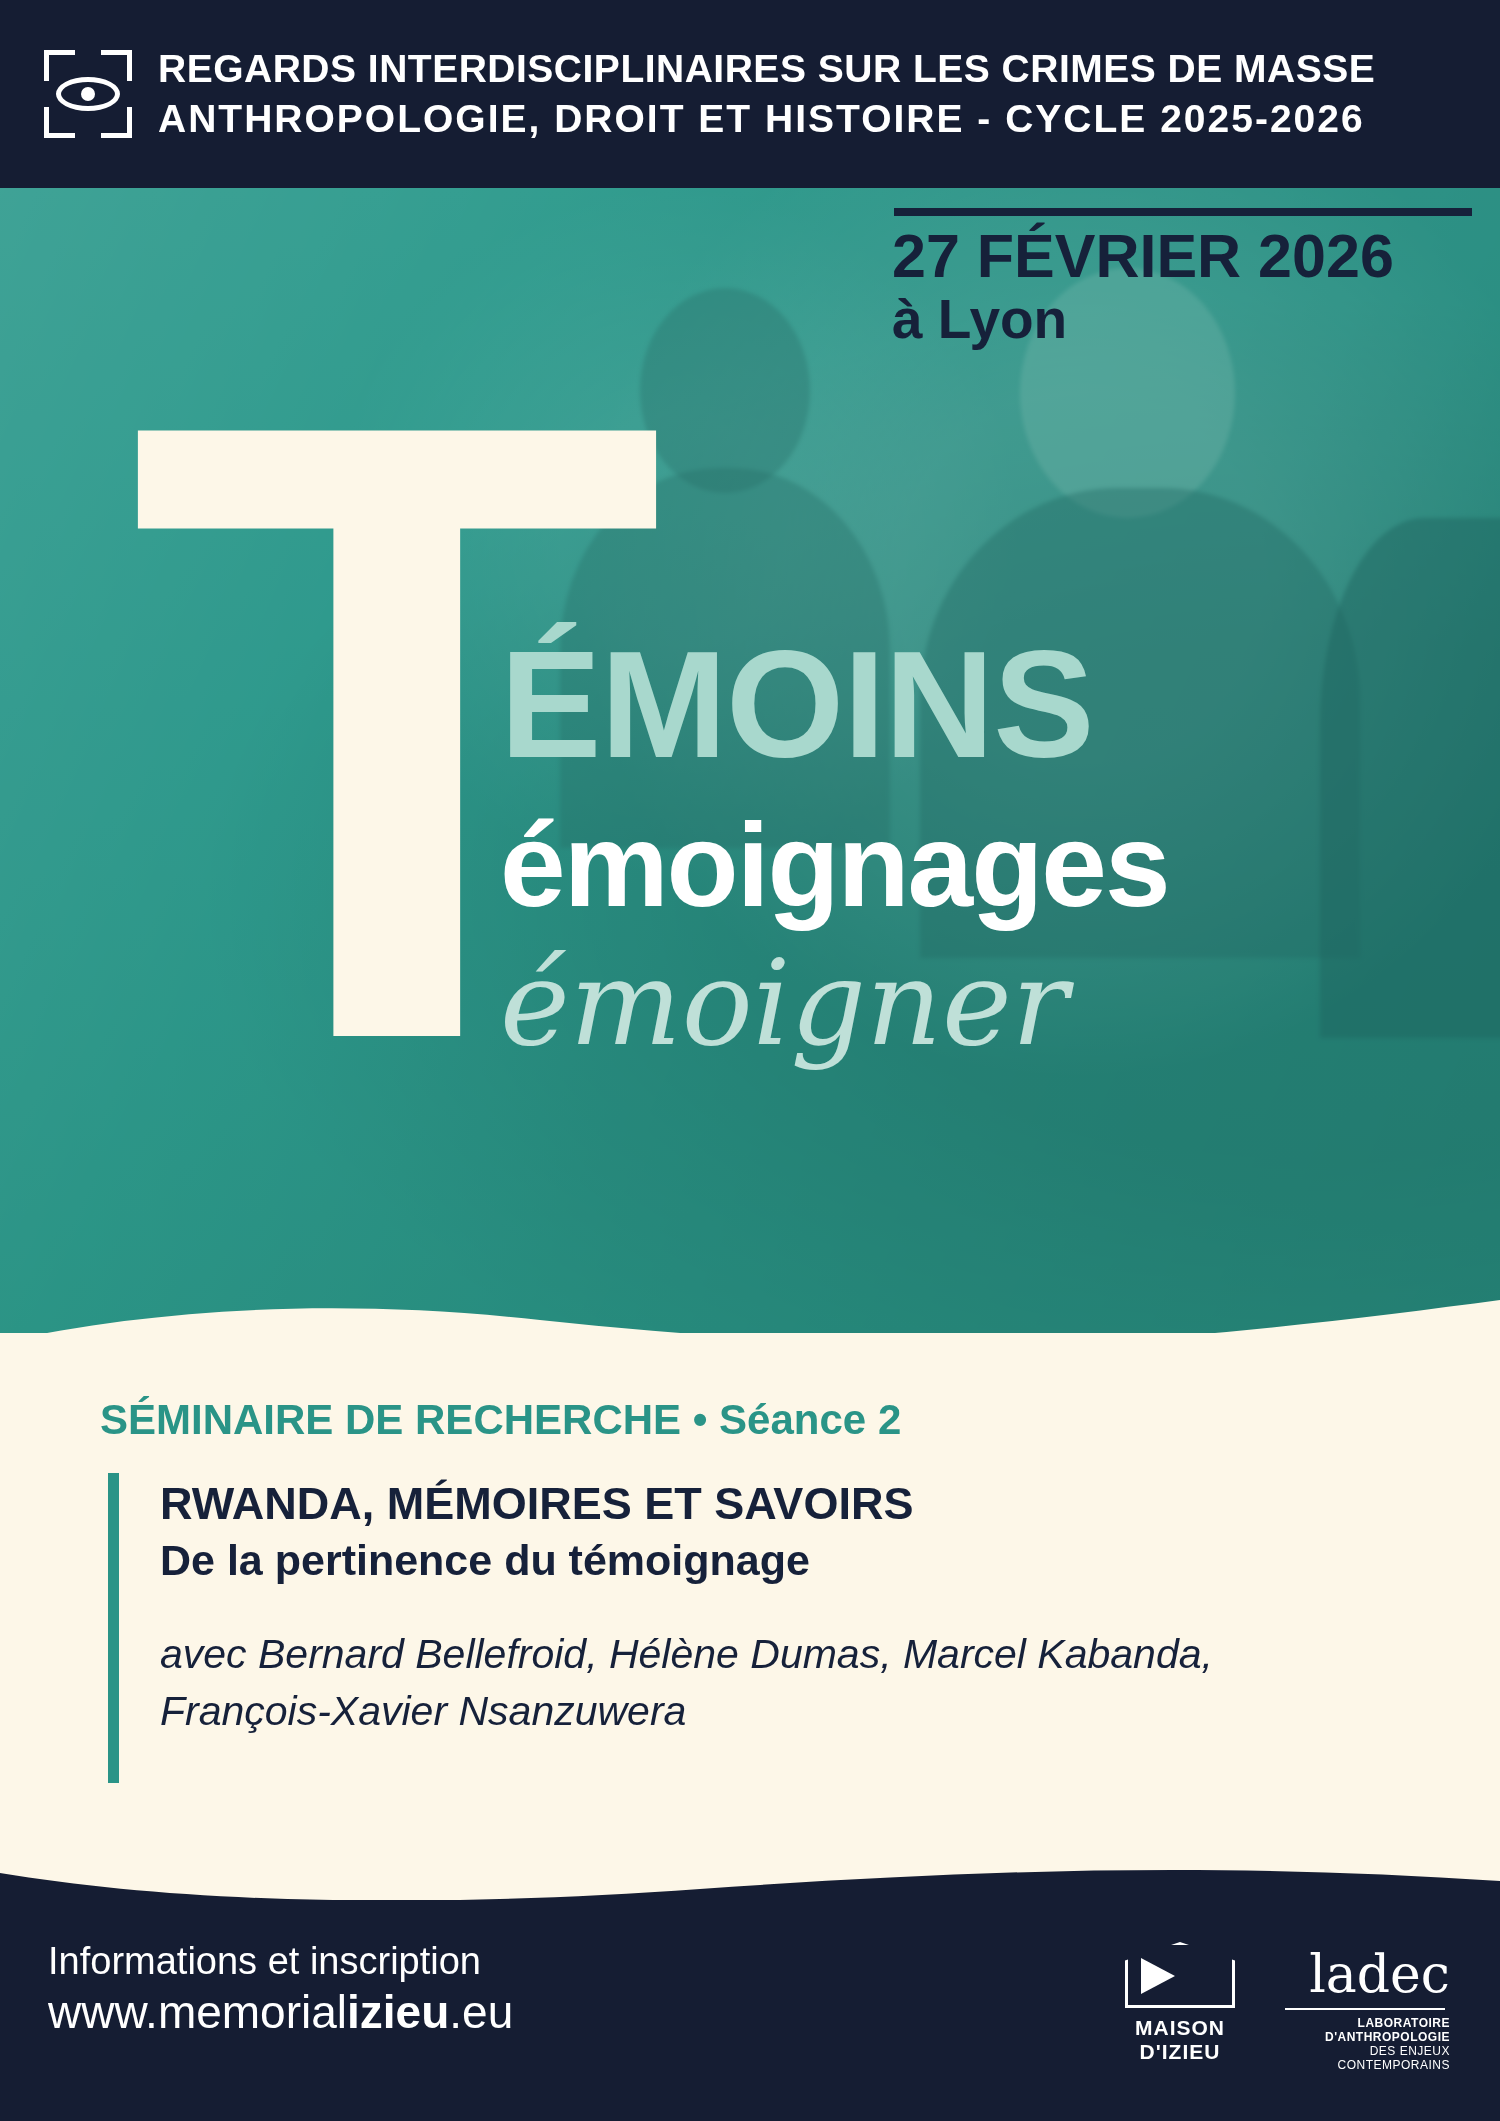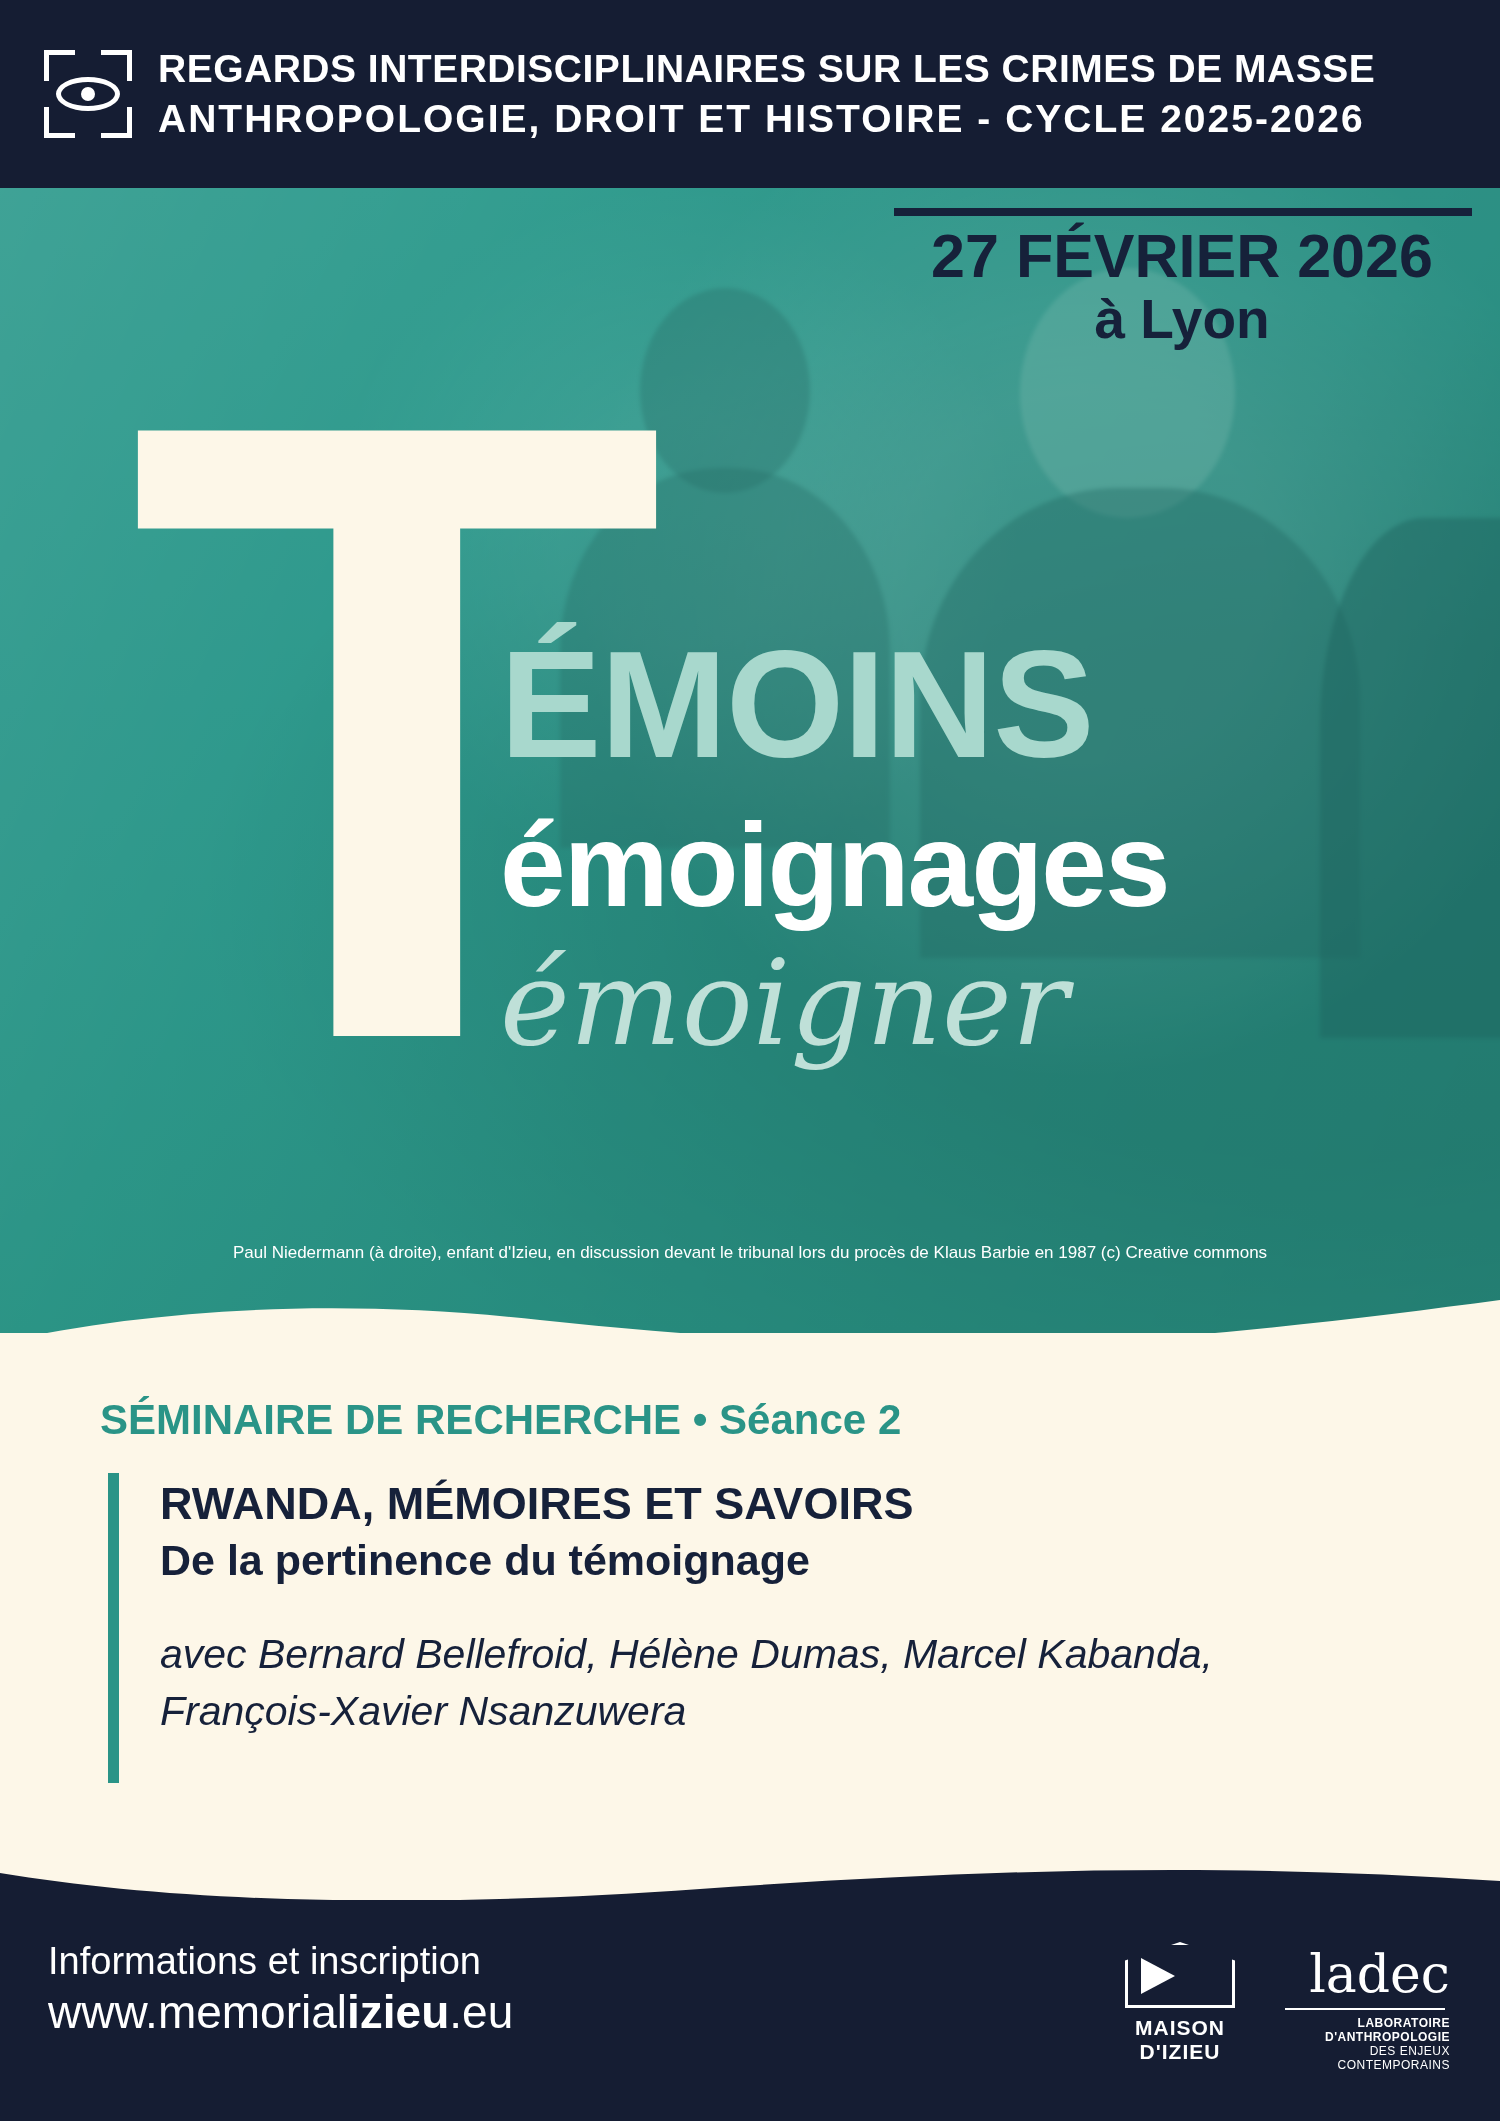--- a/index.html
+++ b/index.html
@@ -147,21 +147,21 @@
     top: 20px;
     width: 578px;
     height: 8px;
     background: #16213a;
   }
   .date-block {
     position: absolute;
     right: 28px;
     top: 36px;
     width: 580px;
-    text-align: center;
+    text-align: left;
     color: #16213a;
     font-weight: bold;
     line-height: 1.08;
   }
   .date-main { font-size: 61px; letter-spacing: 0px; }
   .date-city { font-size: 55px; }
 
   
   .big-t {
     position: absolute;
@@ -393,21 +393,20 @@
     </div>
 
     <div class="big-t">T</div>
 
     <div class="title-stack">
       <div class="t-emoins">ÉMOINS</div>
       <div class="t-emoignages">émoignages</div>
       <div class="t-emoigner">émoigner</div>
     </div>
 
-    <div class="photo-credit">Paul Niedermann (à droite), enfant d'Izieu, en discussion devant le tribunal lors du procès de Klaus Barbie en 1987 (c) Creative commons</div>
   </div>
 
   <svg class="wave-top" viewBox="0 0 1500 70" preserveAspectRatio="none">
     <path d="M0,52 C160,18 340,8 540,30 C760,54 980,62 1180,46 C1300,36 1410,22 1500,10 L1500,70 L0,70 Z" fill="#fdf7e8"></path>
   </svg>
 
   <div class="body-section">
     <div class="kicker">SÉMINAIRE DE RECHERCHE • Séance 2</div>
     <div class="accent-bar"></div>
     <div class="talk-title">

